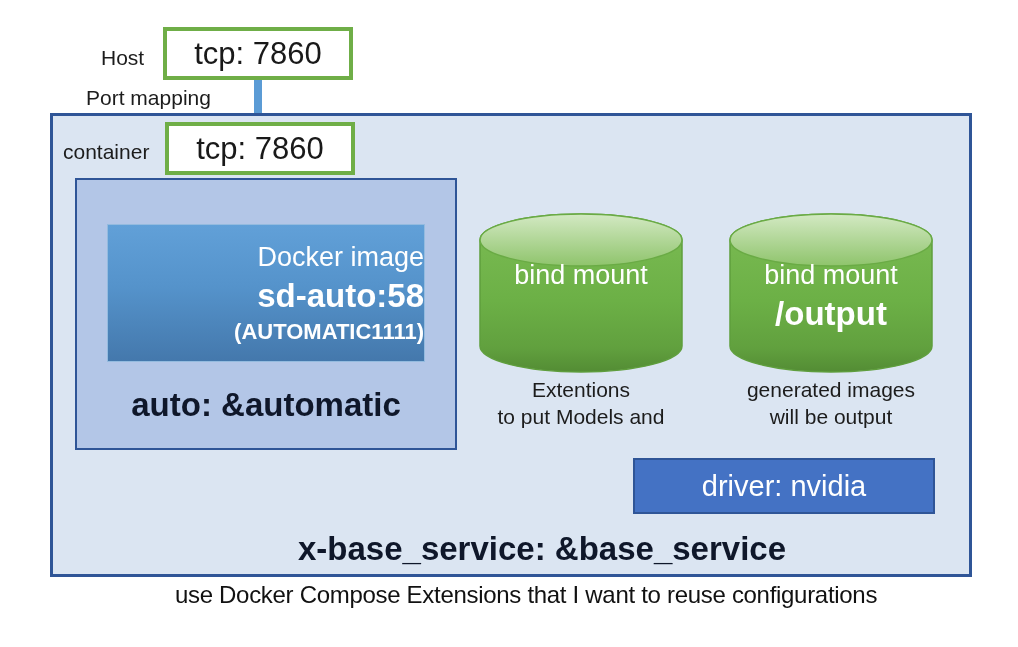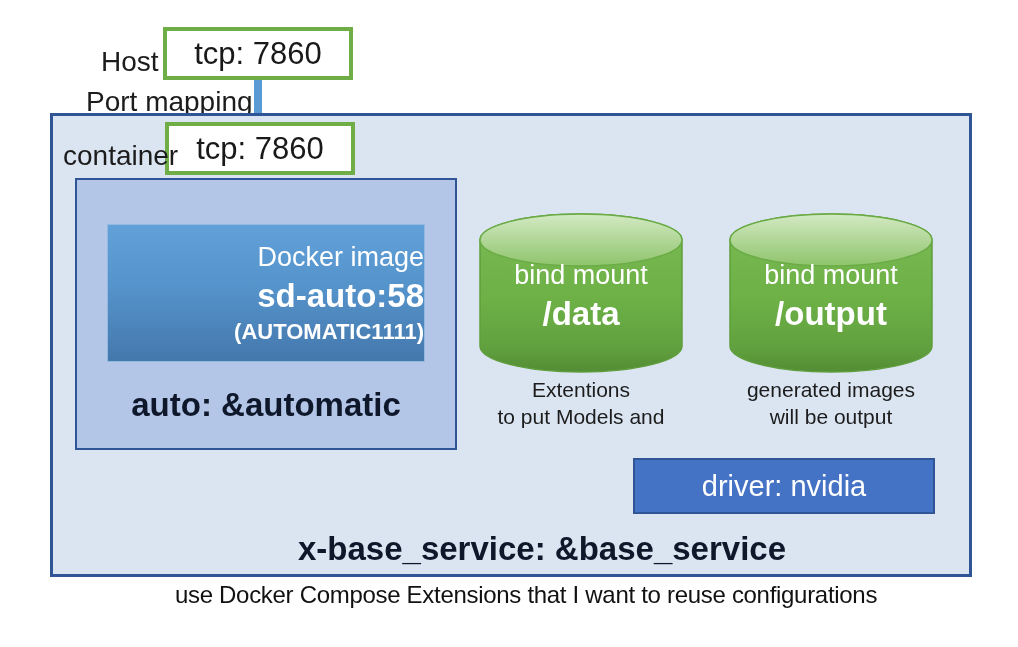--- a/index.html
+++ b/index.html
@@ -7,21 +7,21 @@
   body { font-family: "Liberation Sans", sans-serif; color: #1a1a1a; }
   .page {
     position: relative;
     width: 1018px; height: 647px;
     background: #ffffff;
     overflow: hidden;
   }
   .abs { position: absolute; }
 
   
-  .lbl { font-size: 28px; color: #1c1c1c; white-space: nowrap; }
+  .lbl { font-size: 21px; color: #1c1c1c; white-space: nowrap; }
 
   
   .port-box {
     background: #ffffff;
     border: 4px solid #6fae47;
     display: flex; align-items: center; justify-content: center;
     font-size: 31px; color: #191919;
     white-space: nowrap;
   }
 
@@ -130,21 +130,20 @@
         <linearGradient id="cylTop" x1="0" y1="0" x2="0" y2="1">
           <stop offset="0%" stop-color="#d3e9c3"></stop>
           <stop offset="100%" stop-color="#8fc46c"></stop>
         </linearGradient>
       </defs>
       <path d="M3,29 L3,135 A101,26 0 0,0 205,135 L205,29 A101,26 0 0,0 3,29 Z" fill="url(#cylBody)" stroke="#5f9e3d" stroke-width="1.5"></path>
       <ellipse cx="104" cy="29" rx="101" ry="26" fill="url(#cylTop)" stroke="#6aab45" stroke-width="1.5"></ellipse>
     </svg>
     <div class="cyl-text">
       <div class="c1">bind mount</div>
-      <div class="c2">/data</div>
     </div>
   </div>
 
   <div class="abs caption" style="left:465px; top:377px; width:232px;">
     <span style="display:block">Extentions</span>
     <span style="display:block">to put Models and</span>
   </div>
 
   <div class="abs" style="left:727px; top:211px; width:208px; height:164px;">
     <svg width="208" height="164" viewBox="0 0 208 164">

